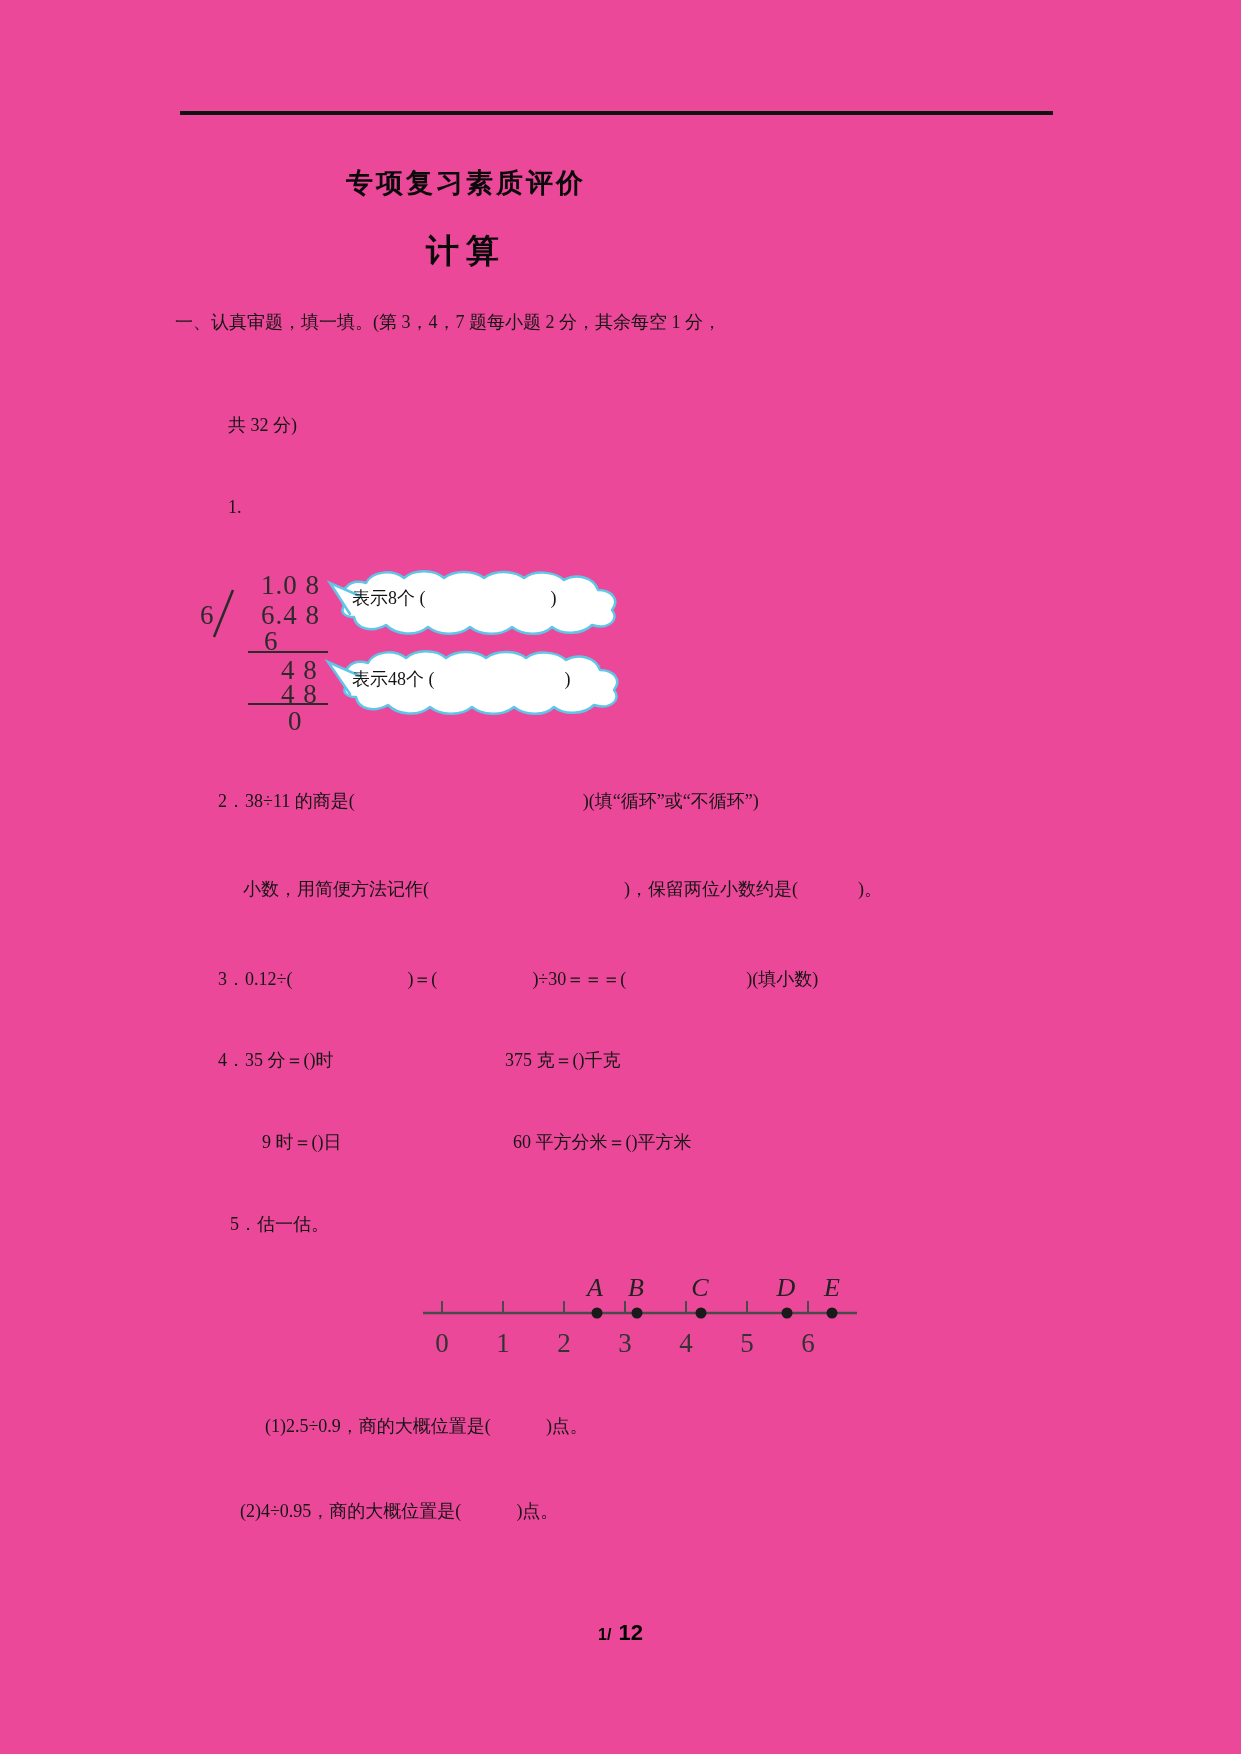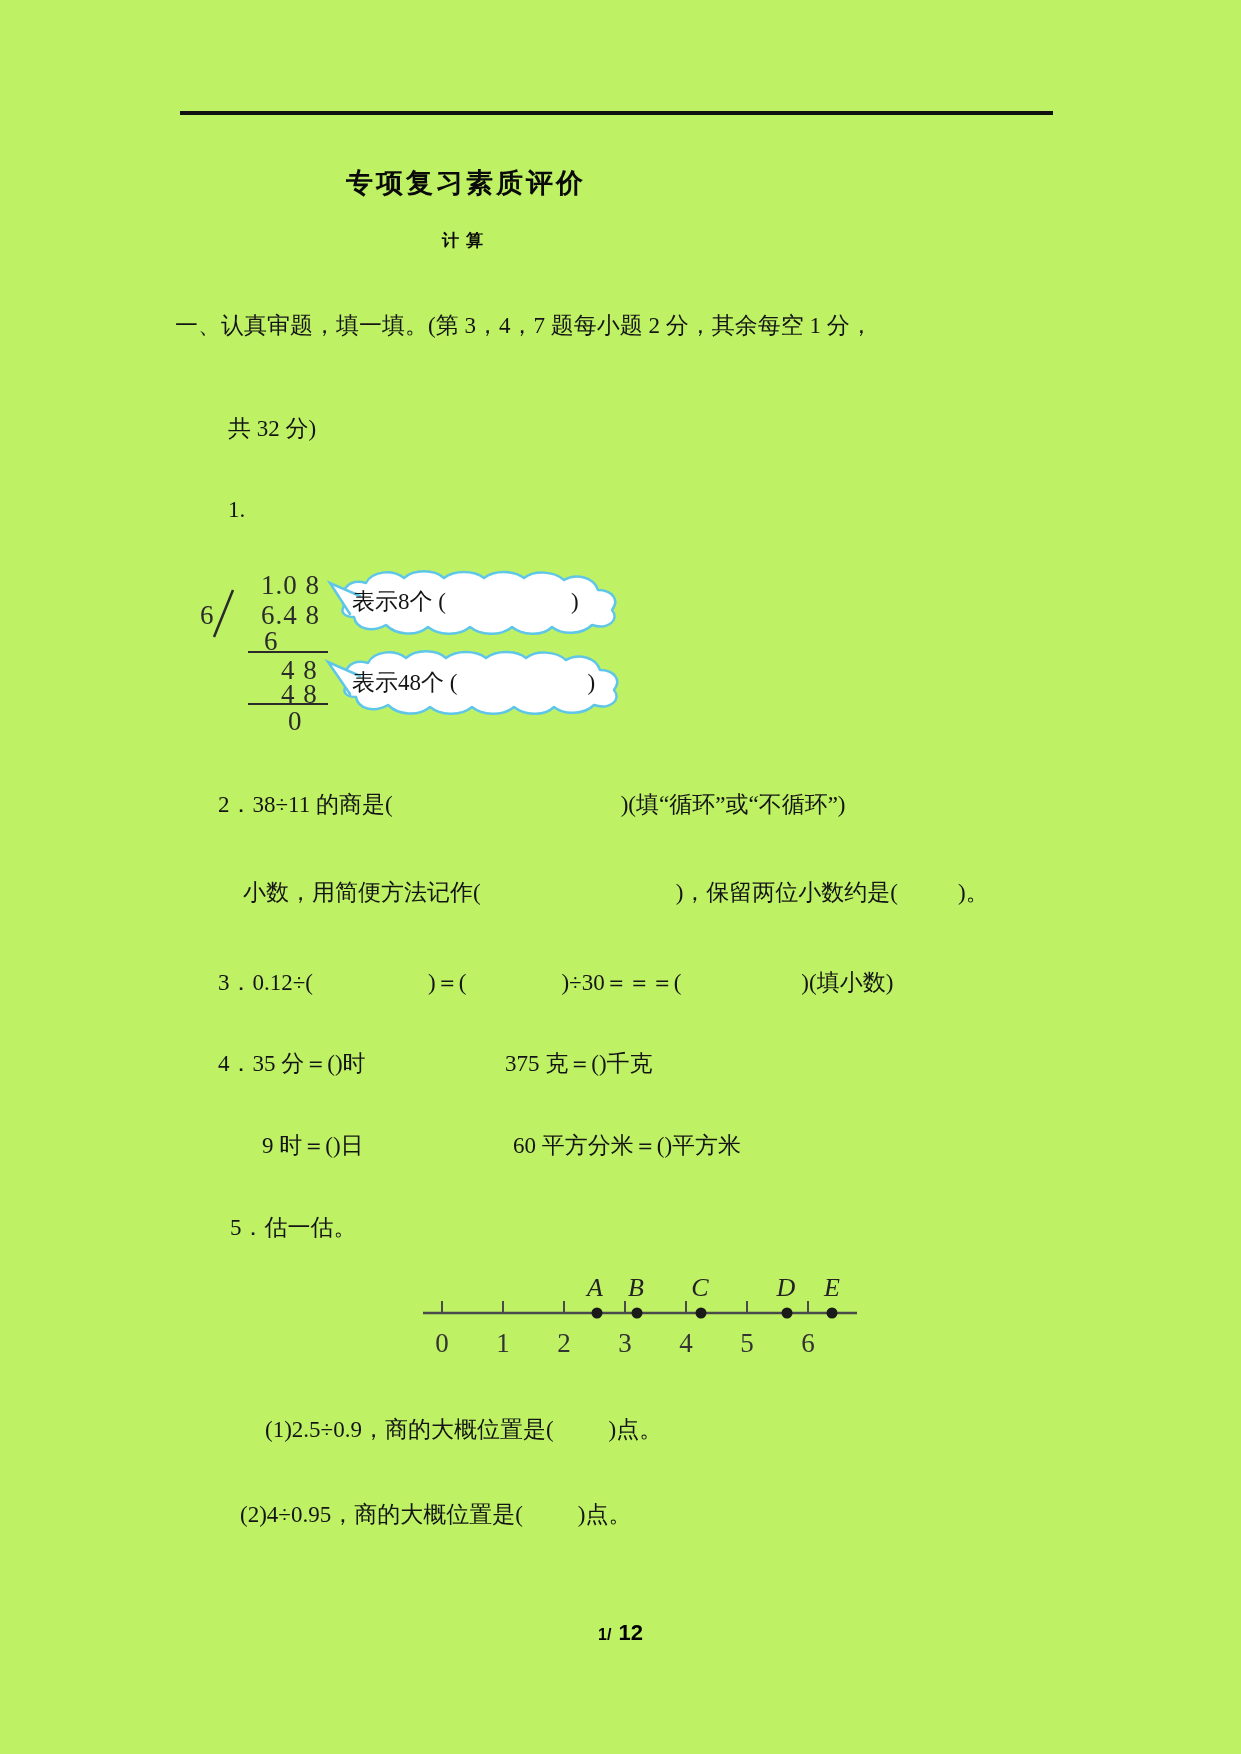--- a/index.html
+++ b/index.html
@@ -1,28 +1,28 @@
 <!DOCTYPE html>
 <html><head>
 <meta charset="utf-8">
 <style>
   html,body { margin:0; padding:0; background:#e8e8e8; }
   .page {
     position:relative; width:1241px; height:1754px; margin:0 auto;
-    background:#bef264; overflow:hidden;
+    background:#ec4899; overflow:hidden;
     font-family:"Liberation Serif","DejaVu Serif",serif;
     color:#141414;
   }
   .abs { position:absolute; white-space:nowrap; }
   .rule-top { position:absolute; left:180px; top:111px; width:873px; height:4px; background:#111; }
   .title-band { position:absolute; left:170px; width:592px; text-align:center;
     font-family:"Liberation Sans","DejaVu Sans",sans-serif; font-weight:bold; color:#0a0a0a; }
   .doc-title { top:165px; font-size:27px; letter-spacing:3px; }
-  .doc-subtitle { top:229px; font-size:17px; letter-spacing:7px; }
-  .t { font-size:23px; }
+  .doc-subtitle { top:229px; font-size:33px; letter-spacing:7px; }
+  .t { font-size:18px; }
   .blank { display:inline-block; height:1px; vertical-align:baseline; }
   .b228{width:228px}.b195{width:195px}.b60{width:60px}
   .b115{width:115px}.b95{width:95px}.b120{width:120px}
   .b55{width:55px}.b125{width:125px}.b130{width:130px}
   
   .dv { font-size:27px; color:#2b2b2b; letter-spacing:1px; }
   .dline { position:absolute; height:2px; background:#2b2b2b; }
   .figure-svg { position:absolute; }
   .cloud-path { fill:#ffffff; stroke:#5fc6e8; stroke-width:2.5; stroke-linejoin:round; }
   .beak-path { fill:#ffffff; stroke:#5fc6e8; stroke-width:2.5; stroke-linecap:round; }

